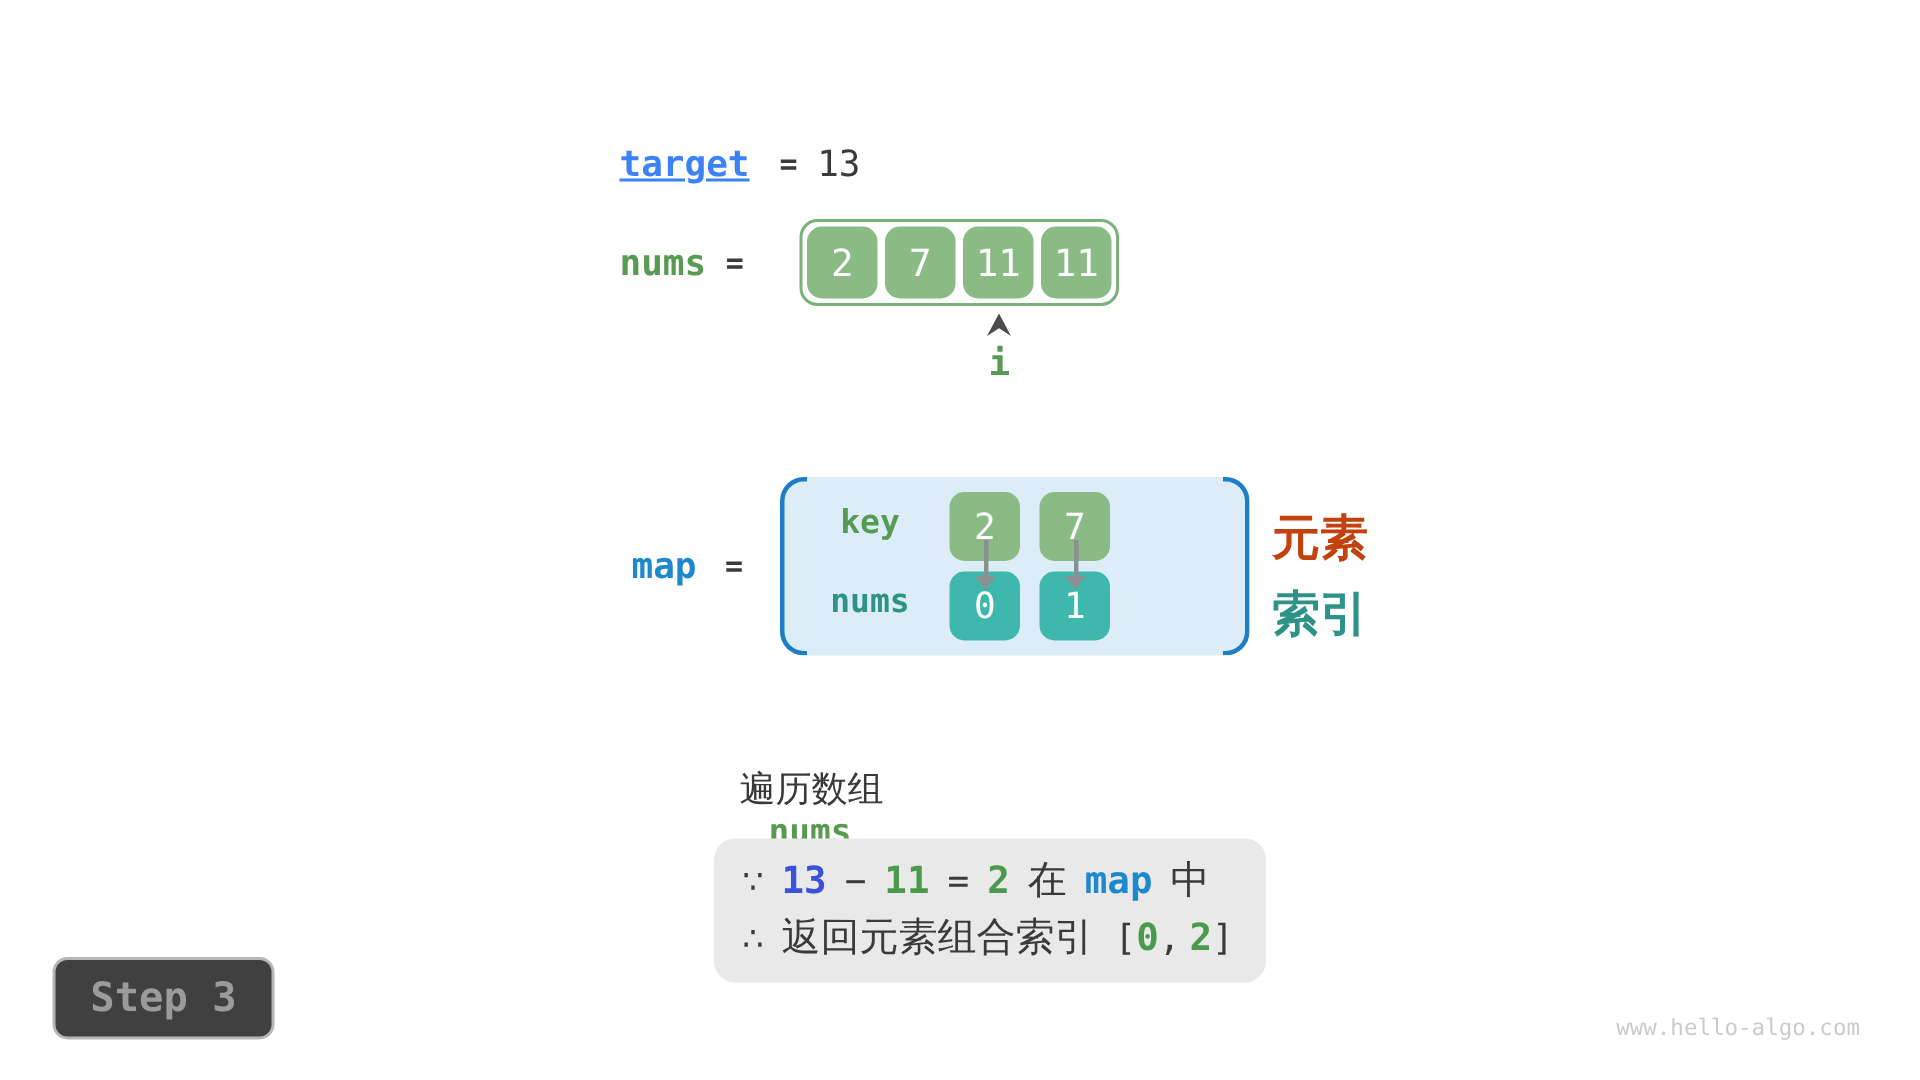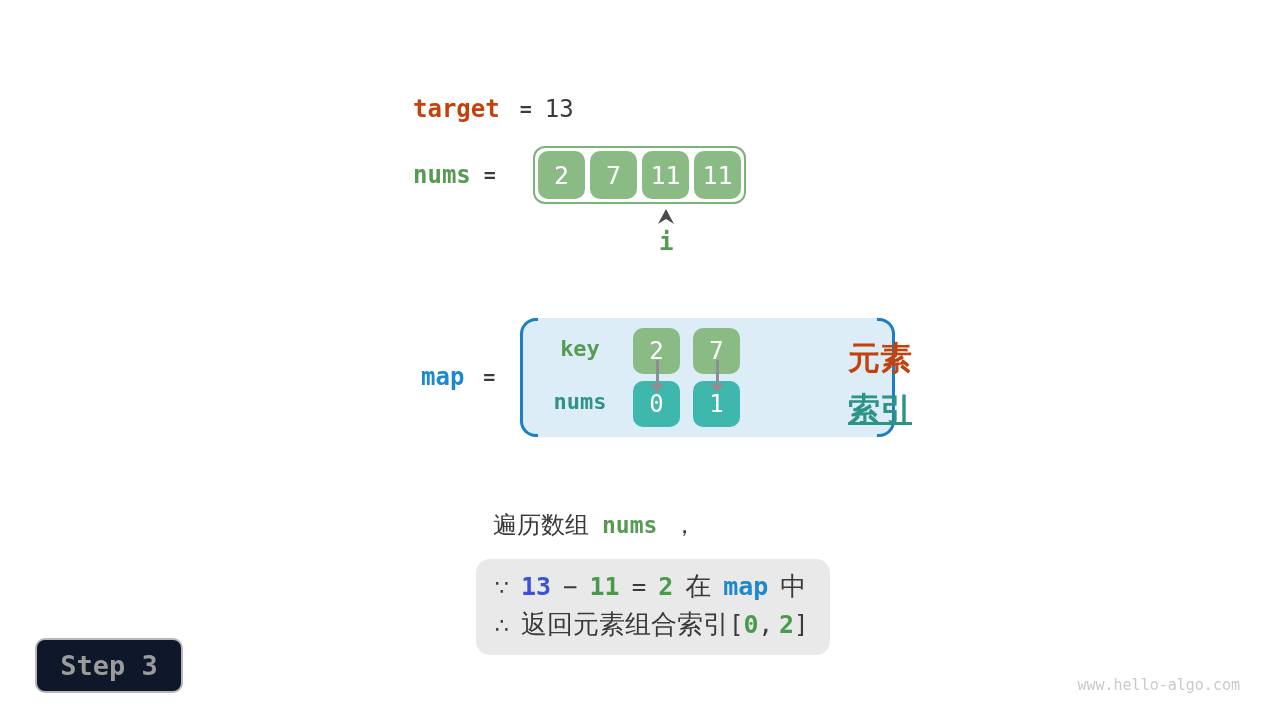--- a/index.html
+++ b/index.html
@@ -8,21 +8,21 @@
     overflow:hidden;font-family:"Liberation Sans","DejaVu Sans",sans-serif;
     color:#3a3a3a;
   }
   .abs{position:absolute;}
   .mono{font-family:"DejaVu Sans Mono",monospace;}
   .cjk{font-family:"Liberation Sans","DejaVu Sans",sans-serif;}
   .nowrap{white-space:nowrap;}
 
   
   .var-line{display:flex;align-items:center;height:30px;}
-  .tok-blue{font:700 24px "DejaVu Sans Mono",monospace;color:#c2410c;}
+  .tok-blue{font:700 24px "DejaVu Sans Mono",monospace;color:#3b82f6;text-decoration:underline;}
   .tok-skyblue{font:700 24px "DejaVu Sans Mono",monospace;color:#1e88cf;}
   .tok-green{font:700 24px "DejaVu Sans Mono",monospace;color:#579b52;}
   .eq{font:600 20px "DejaVu Sans Mono",monospace;color:#3a3a3a;}
   .plain-num{font:400 24px "DejaVu Sans Mono",monospace;color:#3a3a3a;}
 
   
   .array-outer{
     left:533px;top:146px;display:flex;gap:5px;padding:3px;
     border:2px solid #79b379;border-radius:12px;background:#ffffff;
   }
@@ -32,45 +32,45 @@
     display:flex;align-items:center;justify-content:center;
   }
   .pointer-head{
     left:658px;top:209px;width:16px;height:15px;background:#4c4c4c;
     clip-path:polygon(50% 0%,100% 100%,50% 66%,0% 100%);
   }
   .pointer-label{left:659px;top:228px;font:700 24px "DejaVu Sans Mono",monospace;color:#579b52;}
 
   
   .map-box{
-    left:520px;top:318px;width:375px;height:119px;
+    left:520px;top:318px;width:313px;height:119px;
     background:#dcedf8;border-radius:16px;
   }
   .bracket{position:absolute;top:0;bottom:0;width:18px;box-sizing:border-box;border:3px solid #1b7ec6;}
   .bracket.left{left:0;border-right:none;border-radius:16px 0 0 16px;}
   .bracket.right{right:0;border-left:none;border-radius:0 16px 16px 0;}
   .map-row-label{position:absolute;left:8px;width:104px;text-align:center;font-weight:700;font-size:22px;}
   .key-label{top:18px;color:#579b52;}
   .value-label{top:71px;color:#2d9386;}
   .map-cell{
     position:absolute;width:47px;height:46px;border-radius:10px;
     color:#ffffff;font:400 24px "DejaVu Sans Mono",monospace;
     display:flex;align-items:center;justify-content:center;
   }
   .key-cell{top:10px;background:#8abb85;}
   .value-cell{top:63px;background:#3eb8ac;}
   .map-arrow{position:absolute;top:42px;width:16px;}
   .map-arrow .shaft{width:3px;height:24px;margin:0 auto;background:#8a9094;}
   .map-arrow .head{width:0;height:0;margin:0 auto;border-left:7px solid transparent;border-right:7px solid transparent;border-top:9px solid #8a9094;}
   .side-label{font-weight:700;font-size:32px;}
   .side-label.element{left:848px;top:337px;color:#c2410c;}
-  .side-label.index{left:848px;top:388px;color:#2d9386;text-decoration:underline;}
+  .side-label.index{left:848px;top:388px;color:#2d9386;}
 
   
-  .caption{left:493px;top:510px;display:flex;align-items:center;height:30px;font-size:24px;color:#3a3a3a;}
+  .caption{left:493px;top:510px;display:flex;align-items:center;height:30px;font-size:24px;color:#3a3a3a;flex-direction:column;}
   .caption .code{font:700 23px "DejaVu Sans Mono",monospace;color:#579b52;margin:0 15px 0 13px;}
 
   
   .conclusion{
     left:476px;top:559px;background:#e9e9e9;border-radius:14px;
     padding:11px 22px 13px 19px;
   }
   .c-line{display:flex;align-items:baseline;white-space:nowrap;line-height:32px;}
   .c-line + .c-line{margin-top:4px;}
   .c-sym{font-size:22px;color:#3a3a3a;margin-right:12px;}
@@ -78,21 +78,21 @@
   .c-dark{font:400 24px "DejaVu Sans Mono",monospace;color:#3a3a3a;}
   .c-blue{font:700 25px "DejaVu Sans Mono",monospace;color:#3b51d8;}
   .c-sky{font:700 25px "DejaVu Sans Mono",monospace;color:#1e88cf;}
   .c-green{font:700 25px "DejaVu Sans Mono",monospace;color:#4a9a4e;}
   .gap{margin-right:12px;}
   .gap-sm{margin-right:6px;}
 
   
   .step-badge{
     left:35px;top:638px;width:148px;height:55px;box-sizing:border-box;
-    border:2px solid #b7b7b7;border-radius:10px;background:#0f172a;
+    border:2px solid #b7b7b7;border-radius:10px;background:#404040;
     display:flex;align-items:center;justify-content:center;
     font:700 27px "DejaVu Sans Mono",monospace;color:#9b9b9b;
   }
   .watermark{right:40px;top:676px;font:400 15px "DejaVu Sans Mono",monospace;color:#cacaca;margin-left:29px;}
 </style>
 </head>
 <body>
 
 <div class="abs var-line" style="left:413px;top:94px;">
   <span class="tok-blue">target</span>
@@ -155,21 +155,21 @@
     <span class="c-dark gap">−</span>
     <span class="c-green gap">11</span>
     <span class="c-dark gap">=</span>
     <span class="c-green gap">2</span>
     <span class="c-cjk gap">在</span>
     <span class="c-sky gap">map</span>
     <span class="c-cjk">中</span>
   </div>
   <div class="c-line">
     <span class="c-sym">∴</span>
-    <span class="c-cjk" style="">返回元素组合索引</span>
+    <span class="c-cjk" style="margin-right:14px;">返回元素组合索引</span>
     <span class="c-dark">[</span>
     <span class="c-green">0</span>
     <span class="c-dark gap-sm">,</span>
     <span class="c-green">2</span>
     <span class="c-dark">]</span>
   </div>
 </div>
 
 <div class="abs step-badge">Step 3</div>
 

